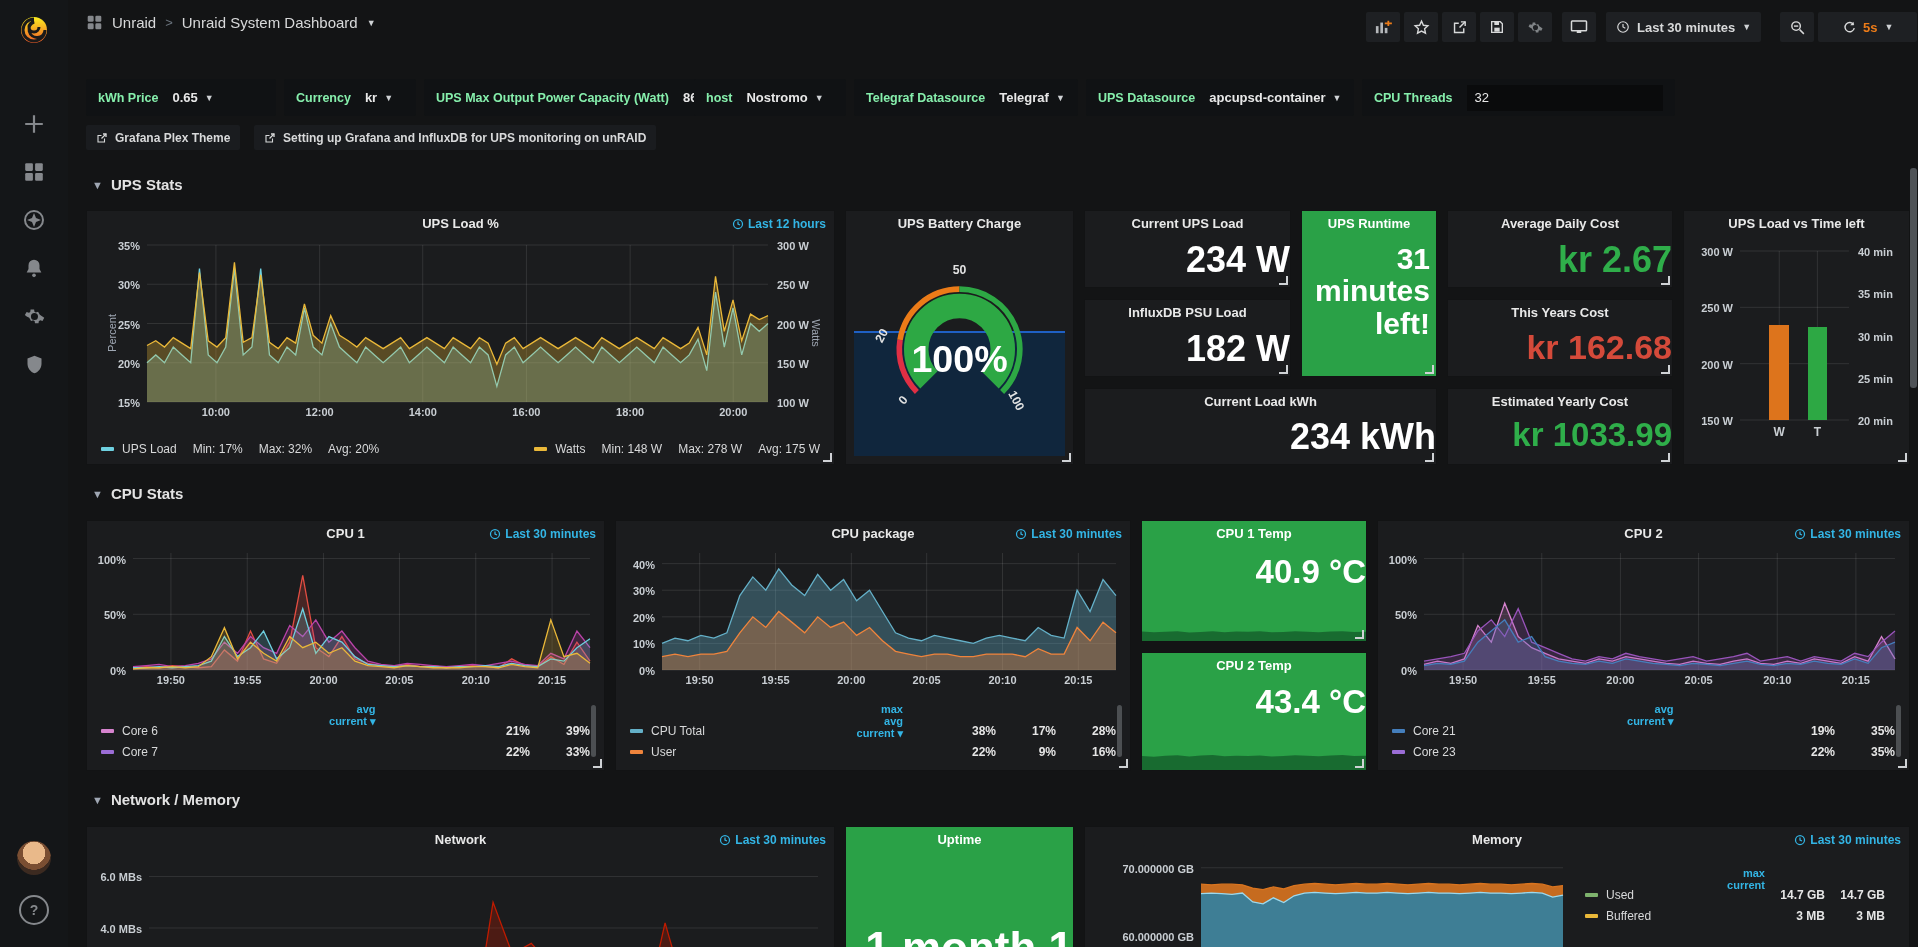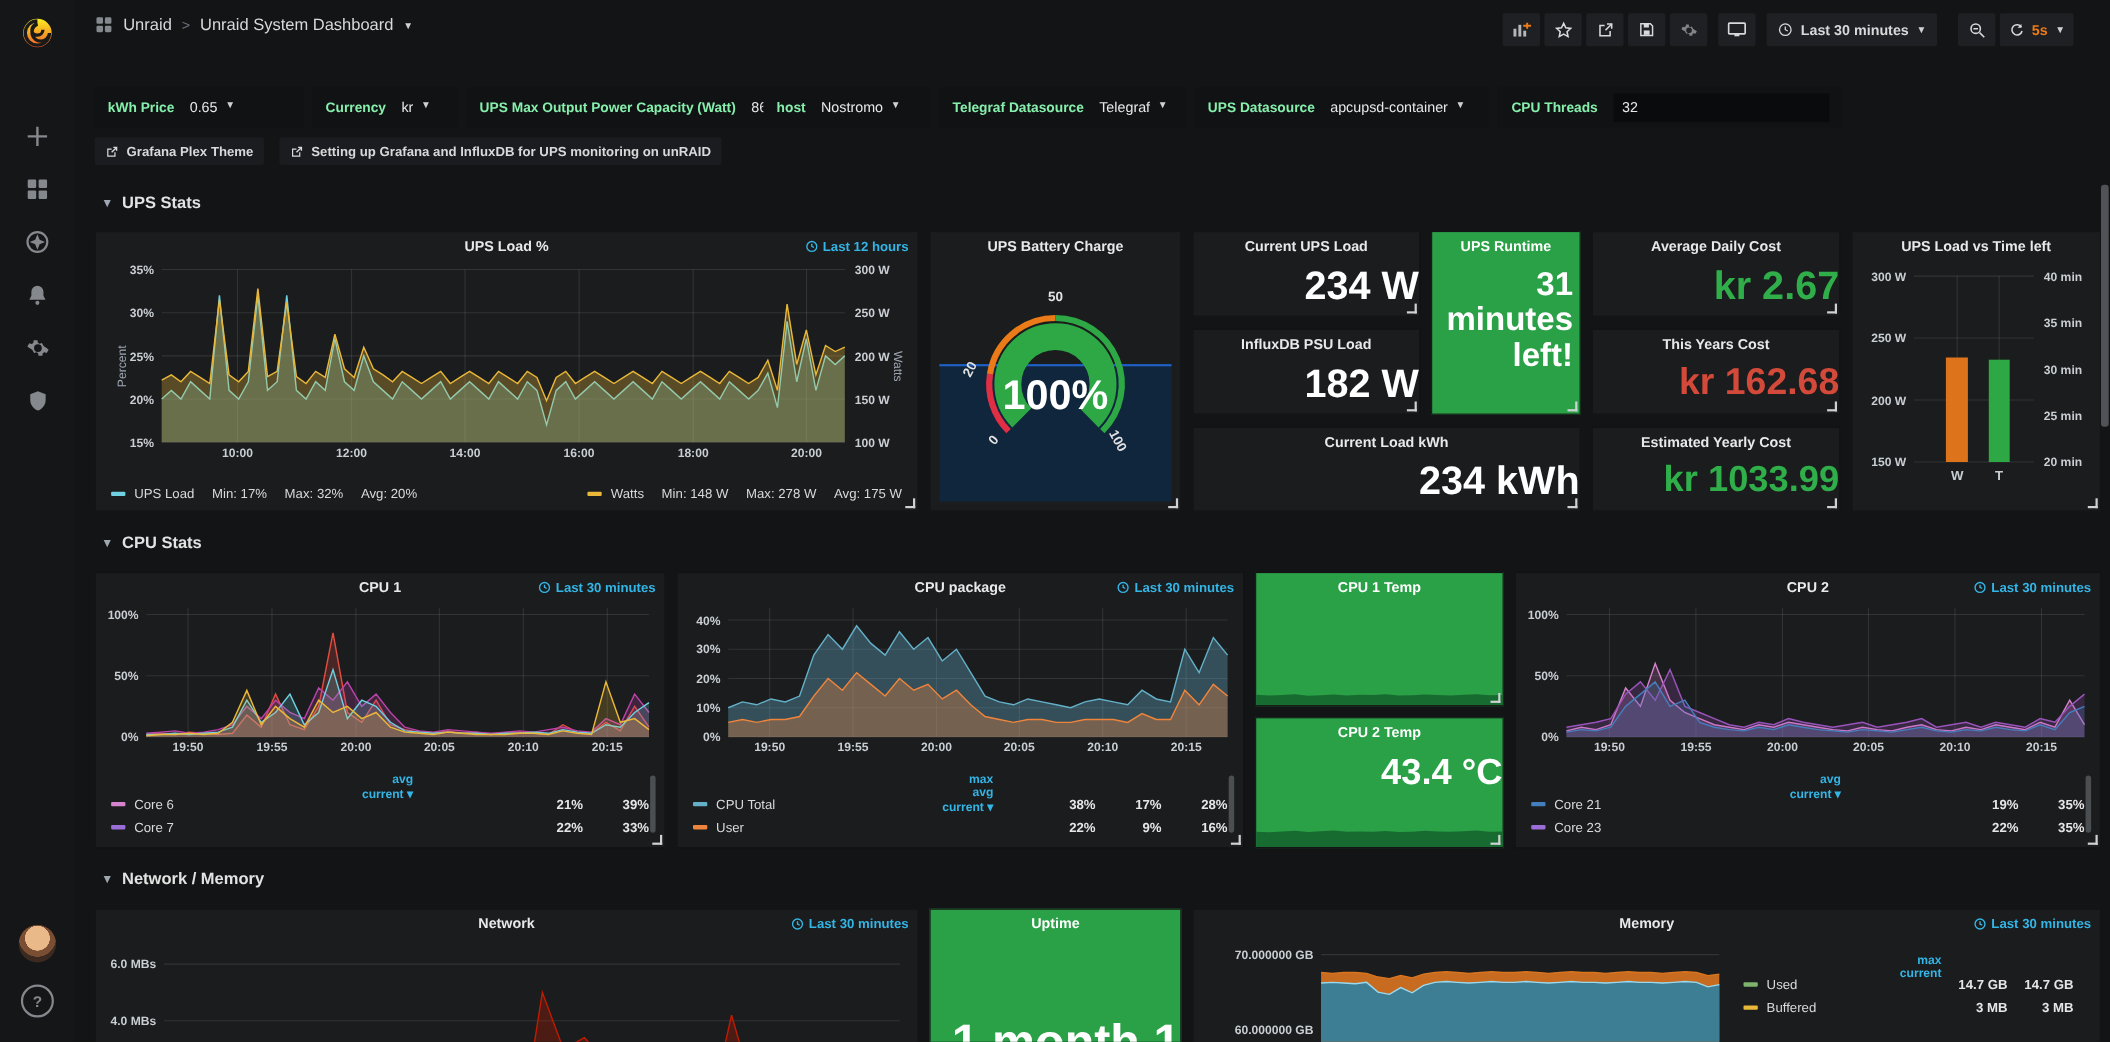--- a/index.html
+++ b/index.html
@@ -11,21 +11,21 @@
   .side-icon{position:absolute;left:0;width:68px;height:40px;display:flex;align-items:center;justify-content:center;color:#85888c;}
   
   .breadcrumb{position:absolute;left:86px;top:14px;display:flex;align-items:center;gap:9px;font-size:15px;color:#d8d9da;z-index:4}
   .crumb-sep{color:#6a737d;font-size:13px}
   .chip{background:#1e2023;border-radius:2px;display:flex;align-items:center;justify-content:center;}
   .tool{position:absolute;top:12px;height:30px;width:34px;color:#b4b7ba;}
   .timechip{position:absolute;top:12px;height:30px;padding:0 10px;font-size:13px;font-weight:700;color:#d8d9da;gap:7px;}
   
   .varchip{position:absolute;top:79px;height:37px;background:#101214;border-radius:2px;display:flex;align-items:center;padding:0 12px;gap:14px;}
   .varlabel{color:#86efac;font-size:12.5px;font-weight:700;white-space:nowrap;}
-  .varvalue{color:#e8e8e8;font-size:13px;font-weight:400;display:flex;align-items:flex-start;gap:7px;white-space:nowrap;}
+  .varvalue{color:#e8e8e8;font-size:13px;font-weight:700;display:flex;align-items:center;gap:7px;white-space:nowrap;}
   .caret{font-size:9px;color:#cfd2d5}
   .varinput{background:#0a0b0c;color:#e8e8e8;font-size:13px;border:none;height:26px;width:180px;padding:0 8px;font-family:inherit;}
   .linkchip{position:absolute;top:125px;height:25px;background:#1a1c1f;border-radius:2px;display:flex;align-items:center;gap:7px;
             padding:0 10px;font-size:12px;font-weight:700;color:#d8d9da;}
   
   .section-h{position:absolute;display:flex;align-items:center;gap:8px;font-size:15px;font-weight:700;color:#e3e3e3;cursor:pointer;}
   .chev{color:#9fa7b3;font-size:11px}
   
   .panel{position:absolute;background:#1b1c1e;border:1px solid #121314;box-sizing:border-box;}
   .panel-title{position:absolute;top:5px;left:0;right:0;text-align:center;font-size:13px;font-weight:700;color:#e9e9e9;z-index:2;}
@@ -178,21 +178,21 @@
   <span>Last 30 minutes</span>
   <span class="caret">▼</span>
 </div>
 <div class="chip tool" style="left:1780px">
   <svg width="17" height="17" viewBox="0 0 24 24">
       <circle cx="10" cy="10" r="6" fill="none" stroke="#d8d9da" stroke-width="2"></circle>
       <path d="M15 15l6 6" stroke="#d8d9da" stroke-width="2"></path>
       <path d="M7 10h6" stroke="#d8d9da" stroke-width="2"></path>
     </svg>
 </div>
-<div class="chip timechip" style="left:1818px;padding:0 8px">
+<div class="chip timechip" style="left:1818px;padding:0 24px">
   <svg width="14" height="14" viewBox="0 0 24 24">
       <path d="M20 8A8 8 0 1 0 21 14" fill="none" stroke="#d8d9da" stroke-width="2.4"></path>
       <path d="M20 3v6h-6z" fill="#d8d9da"></path>
     </svg>
   <span style="color:#eb7b18">5s</span>
   <span class="caret">▼</span>
 </div>
 
 <div id="vars">
     <div class="varchip" style="left: 86px; min-width: 166px;">
@@ -551,20 +551,21 @@
         <span class="lg-val">9%</span>
         <span class="lg-val">16%</span>
       </div>
       <div class="lg-scroll"></div>
     </div>
   <div class="rsz"></div>
 </div>
 
 <div class="panel green" style="left:1141px;top:520px;width:226px;height:122px">
   <div class="panel-title">CPU 1 Temp</div>
+  <div class="statv" style="top:32px;font-size:33px">40.9 °C</div>
   <div class="g-plot" style="left:0;right:0;bottom:0;height:34px">
       <svg viewBox="0 0 100 30" preserveAspectRatio="none" class="chart-svg">
         <polygon points="0.0,21.7 5.3,22.3 10.5,21.8 15.8,21.3 21.1,22.5 26.3,22.0 31.6,21.5 36.8,22.2 42.1,21.7 47.4,21.8 52.6,21.3 57.9,22.3 63.2,22.0 68.4,21.5 73.7,21.8 78.9,22.2 84.2,21.7 89.5,21.3 94.7,22.0 100.0,21.8 100,30 0,30" fill="#17682f" fill-opacity="0.95"></polygon>
       </svg>
     </div>
   <div class="rsz"></div>
 </div>
 <div class="panel green" style="left:1141px;top:652px;width:226px;height:119px">
   <div class="panel-title">CPU 2 Temp</div>
   <div class="statv" style="top:30px;font-size:33px">43.4 °C</div>

